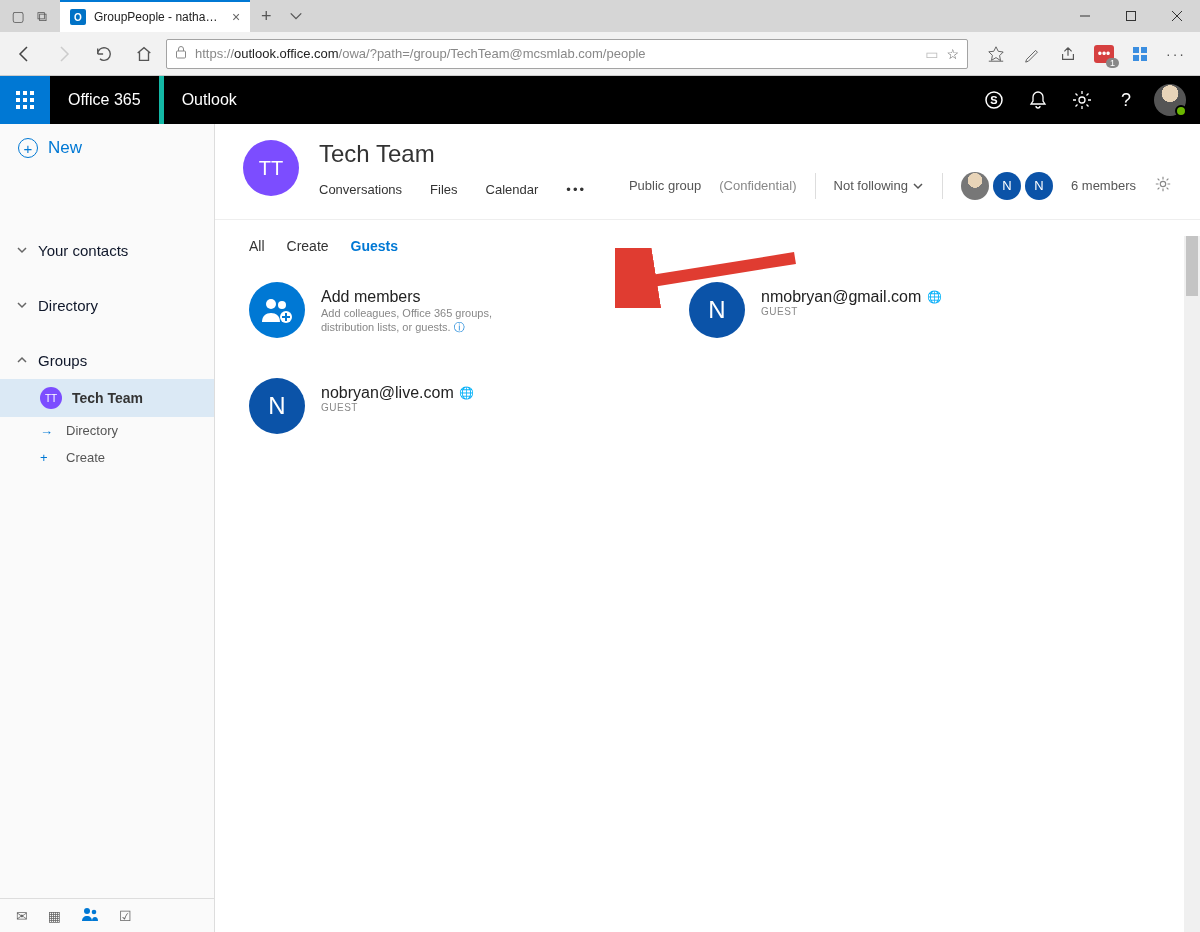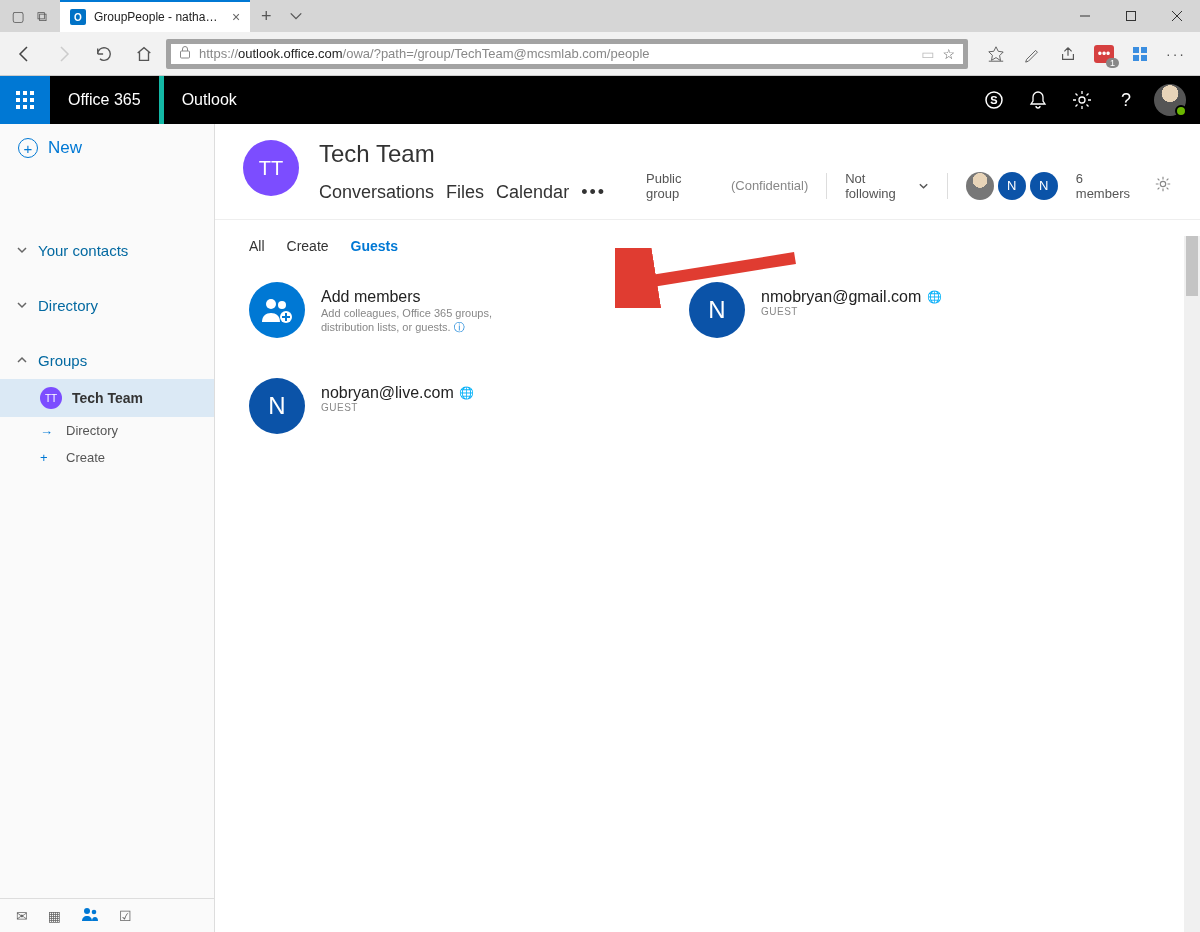--- a/index.html
+++ b/index.html
@@ -15,21 +15,21 @@
   .tab-close { color: #666; font-size: 14px; }
   .newtab { display:flex; align-items:center; justify-content:center; width:32px; color:#555; font-size:18px;}
   .down-chevron { display:flex; align-items:center; justify-content:center; width:28px; color:#555;}
   .titlebar-spacer { flex:1; }
   .win-controls { display:flex; }
   .win-btn { width:46px; display:flex; align-items:center; justify-content:center; color:#333; font-size:12px;}
   
   .toolbar { height: 44px; background: #f2f2f2; display:flex; align-items:center; padding: 0 6px; gap: 4px; border-bottom:1px solid #ccc;}
   .tool-btn { width:36px; height:36px; display:flex; align-items:center; justify-content:center; color:#555;}
   .tool-btn.disabled { color:#bbb; }
-  .addr { flex:1; height:30px; background:#fff; border:5px solid #a3a3a3; border-radius:2px; display:flex; align-items:center; padding:0 8px; gap:8px;}
+  .addr { flex:1; height:30px; background:#fff; border:1px solid #a3a3a3; border-radius:2px; display:flex; align-items:center; padding:0 8px; gap:8px;}
   .addr-url { flex:1; font-size:13px; color:#888; white-space:nowrap; overflow:hidden;}
   .addr-url b { color:#222; font-weight:normal;}
   .toolbar-right { display:flex; align-items:center; gap:0; padding-left:6px;}
   .ext { width:36px; height:36px; display:flex; align-items:center; justify-content:center; color:#555; position:relative;}
   .ext-red { width:20px; height:18px; background:#d64040; border-radius:3px; display:flex; align-items:center; justify-content:center; color:#fff; font-size:12px;}
   .ext-badge { position:absolute; bottom:4px; right:3px; background:#888; color:#fff; font-size:9px; border-radius:8px; padding:0 4px;}
   .ext-grid { display:grid; grid-template-columns:repeat(2,6px); grid-template-rows:repeat(2,6px); gap:2px;}
   .ext-grid span{background:#3b8ee0;}
   
   
@@ -43,38 +43,38 @@
   .o365-ico { width:44px; height:48px; display:flex; align-items:center; justify-content:center; color:#fff;}
   .avatar-me { width:32px; height:32px; border-radius:50%; background: radial-gradient(circle at 50% 30%, #e8d4b8 30%, #555 31%); margin:0 14px 0 6px; position:relative;}
   .presence-dot{position:absolute;bottom:-1px;right:-1px;width:12px;height:12px;border-radius:50%;background:#6bb700;border:2px solid #000;}
   
   
   .main { display:flex; height: calc(932px - 32px - 44px - 48px);}
   .leftnav { width:215px; border-right:1px solid #ddd; background:#fafafa; display:flex; flex-direction:column;}
   .new-btn { display:flex; align-items:center; gap:10px; color:#0078d4; font-size:17px; padding:14px 18px; font-weight:400;}
   .new-plus{width:20px;height:20px;border:1.5px solid #0078d4;border-radius:50%;display:flex;align-items:center;justify-content:center;font-size:15px;}
   .nav-spacer-sm{height:60px;}
-  .nav-sec { padding:10px 16px; font-size:15px; color:#0369a1; display:flex; align-items:center; gap:8px;}
+  .nav-sec { padding:10px 16px; font-size:15px; color:#0f172a; display:flex; align-items:center; gap:8px;}
   .nav-chev{width:14px; color:#666;}
   .nav-item { padding:8px 16px 8px 40px; font-size:14px; color:#333; display:flex; align-items:center; gap:10px;}
   .nav-item.sel { background:#dbe9f5;}
   .tt-chip{width:22px;height:22px;border-radius:50%;background:#7c4dff;color:#fff;font-size:10px;display:flex;align-items:center;justify-content:center;}
   .nav-sub { padding:6px 16px 6px 40px; font-size:13px; color:#555; display:flex; align-items:center; gap:10px;}
   .nav-sub .ic{color:#0078d4; width:16px;}
   .leftnav-spacer{flex:1;}
   .nav-bottom{height:34px;border-top:1px solid #ddd;display:flex;align-items:center;justify-content:flex-start;gap:20px;padding:0 16px;color:#666;}
   .nav-bottom .sel{color:#0078d4;}
   
   .content { flex:1; position:relative; overflow:hidden; }
   
   .group-header{ padding:16px 28px 0 28px; display:flex; gap:20px; border-bottom:1px solid #eee; min-height:96px;}
   .gh-avatar{width:56px;height:56px;border-radius:50%;background:#7c4dff;color:#fff;font-size:20px;display:flex;align-items:center;justify-content:center;flex-shrink:0;}
   .gh-center{flex:0 0 auto;}
   .gh-title{font-size:24px;font-weight:300;color:#333;}
-  .gh-tabs{display:flex;gap:12px;margin-top:14px;font-size:18px;color:#333;text-align:right;}
+  .gh-tabs{display:flex;gap:28px;margin-top:14px;font-size:13px;color:#333;text-align:right;}
   .gh-tab{padding-bottom:12px;}
   .gh-dots{letter-spacing:2px;}
   .gh-spacer{flex:1;}
   .gh-right{display:flex;align-items:center;gap:18px;font-size:13px;color:#555;margin-top:12px;}
   .gh-right .divider{width:1px;height:26px;background:#ddd;}
   .follow{display:flex;align-items:center;gap:4px;}
   .mini-av{width:28px;height:28px;border-radius:50%;background:#0b53a8;color:#fff;font-size:13px;display:flex;align-items:center;justify-content:center;}
   .mini-av.photo{background: radial-gradient(circle at 50% 30%, #e8d4b8 30%, #777 31%);}
   .gear{color:#777;}
   

